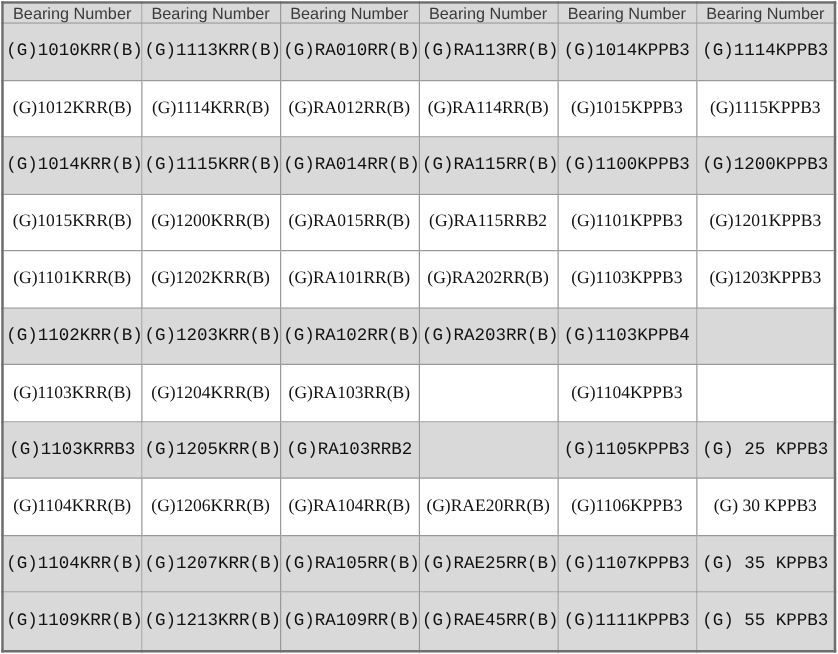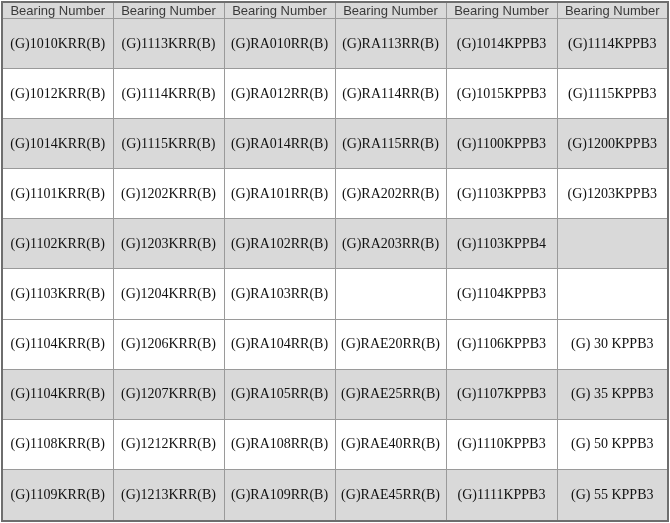--- a/index.html
+++ b/index.html
@@ -39,20 +39,21 @@
   }
   table.bearing-table td {
     background: var(--row-bg, #ffffff);
     font-family: "Liberation Serif", serif;
     font-size: 14px;
     font-weight: 400;
     color: var(--text, #111111);
   }
   table.bearing-table tr.alt td {
     background: var(--alt-row-bg, #d9d9d9);
+    font-family: Liberation Mono, monospace;
   }
 </style>
 </head>
 <body>
 
 <div class="table-wrap">
   <table class="bearing-table">
     <thead>
       <tr>
           <th scope="col">Bearing Number</th>
@@ -82,20 +83,28 @@
         </tr>
         <tr class="alt">
           <td>(G)1014KRR(B)</td>
           <td>(G)1115KRR(B)</td>
           <td>(G)RA014RR(B)</td>
           <td>(G)RA115RR(B)</td>
           <td>(G)1100KPPB3</td>
           <td>(G)1200KPPB3</td>
         </tr>
         <tr>
+          <td>(G)1015KRR(B)</td>
+          <td>(G)1200KRR(B)</td>
+          <td>(G)RA015RR(B)</td>
+          <td>(G)RA115RRB2</td>
+          <td>(G)1101KPPB3</td>
+          <td>(G)1201KPPB3</td>
+        </tr>
+        <tr>
           <td>(G)1101KRR(B)</td>
           <td>(G)1202KRR(B)</td>
           <td>(G)RA101RR(B)</td>
           <td>(G)RA202RR(B)</td>
           <td>(G)1103KPPB3</td>
           <td>(G)1203KPPB3</td>
         </tr>
         <tr class="alt">
           <td>(G)1102KRR(B)</td>
           <td>(G)1203KRR(B)</td>
@@ -105,44 +114,44 @@
           <td></td>
         </tr>
         <tr>
           <td>(G)1103KRR(B)</td>
           <td>(G)1204KRR(B)</td>
           <td>(G)RA103RR(B)</td>
           <td></td>
           <td>(G)1104KPPB3</td>
           <td></td>
         </tr>
+        <tr class="alt">
+          <td>(G)1103KRRB3</td>
+          <td>(G)1205KRR(B)</td>
+          <td>(G)RA103RRB2</td>
+          <td></td>
+          <td>(G)1105KPPB3</td>
+          <td>(G) 25 KPPB3</td>
+        </tr>
         <tr>
           <td>(G)1104KRR(B)</td>
           <td>(G)1206KRR(B)</td>
           <td>(G)RA104RR(B)</td>
           <td>(G)RAE20RR(B)</td>
           <td>(G)1106KPPB3</td>
           <td>(G) 30 KPPB3</td>
         </tr>
         <tr class="alt">
           <td>(G)1104KRR(B)</td>
           <td>(G)1207KRR(B)</td>
           <td>(G)RA105RR(B)</td>
           <td>(G)RAE25RR(B)</td>
           <td>(G)1107KPPB3</td>
           <td>(G) 35 KPPB3</td>
         </tr>
-        <tr>
-          <td>(G)1108KRR(B)</td>
-          <td>(G)1212KRR(B)</td>
-          <td>(G)RA108RR(B)</td>
-          <td>(G)RAE40RR(B)</td>
-          <td>(G)1110KPPB3</td>
-          <td>(G) 50 KPPB3</td>
-        </tr>
         <tr class="alt">
           <td>(G)1109KRR(B)</td>
           <td>(G)1213KRR(B)</td>
           <td>(G)RA109RR(B)</td>
           <td>(G)RAE45RR(B)</td>
           <td>(G)1111KPPB3</td>
           <td>(G) 55 KPPB3</td>
         </tr>
       </tbody>
   </table>

